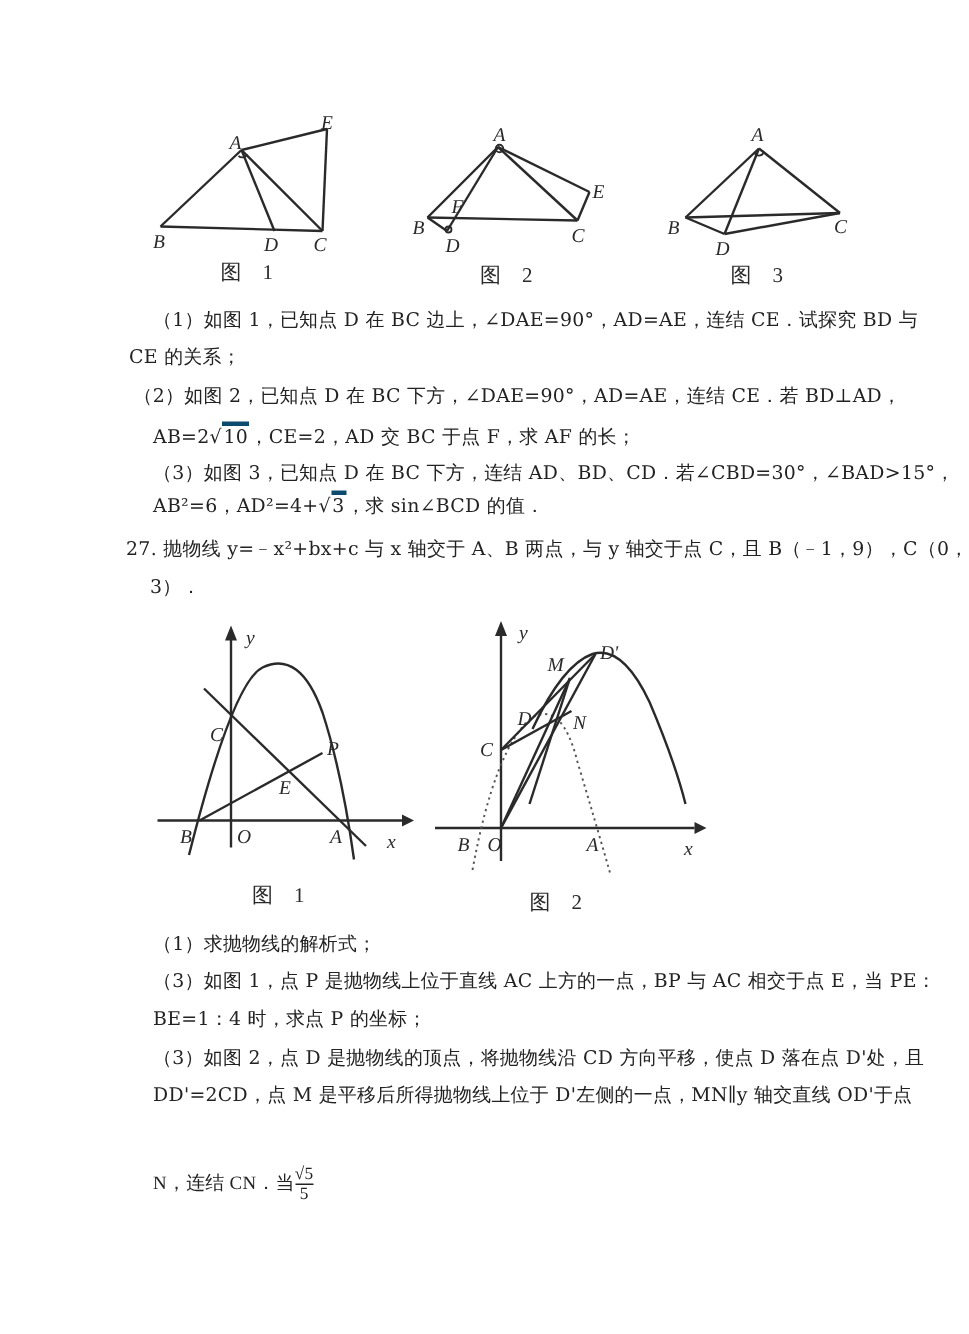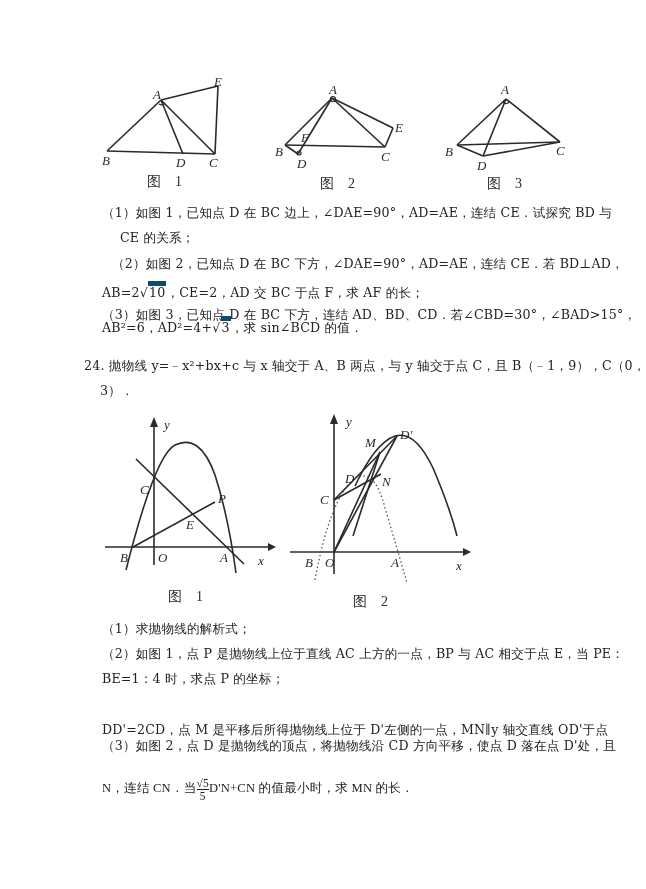--- a/index.html
+++ b/index.html
@@ -5,21 +5,21 @@
   html, body { margin: 0; padding: 0; background: #ffffff; }
   body { width: 646px; height: 889px; position: relative; overflow: hidden;
          font-family: "DejaVu Serif", "Liberation Serif", serif; color: #222; }
   .fig { position: absolute; }
   .fig svg { display: block; overflow: visible; }
   .fig svg line, .fig svg polyline, .fig svg path { stroke: #2a2a2a; fill: none; stroke-width: 1.6; }
   .fig svg .dot { stroke: #555; stroke-dasharray: 1.5 2.5; stroke-width: 1.3; }
   .fig svg text { font-family: "Liberation Serif", serif; font-style: italic; font-size: 13px; fill: #2a2a2a; }
   .fig svg .cap { font-style: normal; font-size: 14px; }
   .line { position: absolute; left: 0; font-size: 12.6px; line-height: 16px; white-space: nowrap; letter-spacing: 0.2px; }
-  .sqrt { display: inline-block; border-top: 5px solid #0c4a6e; padding: 0 1px; line-height: 13px; }
+  .sqrt { display: inline-block; border-top: 3px solid #0c4a6e; padding: 0 1px; line-height: 13px; }
   .frac { display: inline-block; vertical-align: middle; text-align: center; font-size: 11.5px; line-height: 12px; }
   .frac span { display: block; }
   .frac .num { border-bottom: 1px solid #222; }
 </style>
 </head>
 <body>
 
 <div class="fig" style="left:95px;top:72px;">
   <svg width="150" height="125">
     <line x1="12" y1="79" x2="120" y2="82"></line>
@@ -70,32 +70,32 @@
     <path d="M74 20 A3.5 3.5 0 0 1 68 20" style="stroke-width:1.2"></path>
     <text x="66" y="12">A</text>
     <text x="10" y="74">B</text>
     <text x="42" y="88">D</text>
     <text x="121" y="73">C</text>
     <text class="cap" x="52" y="106">图　3</text>
   </svg>
 </div>
 
 <div class="line" style="left:102px;top:205px;">（1）如图 1，已知点 D 在 BC 边上，∠DAE=90°，AD=AE，连结 CE．试探究 BD 与</div>
-<div class="line" style="left:120px;top:230px;">CE 的关系；</div>
-<div class="line" style="left:112px;top:256px;">（2）如图 2，已知点 D 在 BC 下方，∠DAE=90°，AD=AE，连结 CE．若 BD⊥AD，</div>
+<div class="line" style="left:86px;top:230px;">CE 的关系；</div>
+<div class="line" style="left:89px;top:256px;">（2）如图 2，已知点 D 在 BC 下方，∠DAE=90°，AD=AE，连结 CE．若 BD⊥AD，</div>
 <div class="line" style="left:102px;top:281px;">
   <span>AB=2</span><span>√</span><span class="sqrt">10</span><span>，CE=2，AD 交 BC 于点 F，求 AF 的长；</span>
 </div>
 <div class="line" style="left:102px;top:307px;text-align:center;">（3）如图 3，已知点 D 在 BC 下方，连结 AD、BD、CD．若∠CBD=30°，∠BAD&gt;15°，</div>
-<div class="line" style="left:102px;top:316px;">
+<div class="line" style="left:102px;top:327px;">
   <span>AB²=6，AD²=4+</span><span>√</span><span class="sqrt">3</span><span>，求 sin∠BCD 的值．</span>
 </div>
 
 <div class="line" style="left:84px;top:358px;">
-  <span>24.</span>
+  <span>27.</span>
   <span>抛物线 y=﹣x²+bx+c 与 x 轴交于 A、B 两点，与 y 轴交于点 C，且 B（﹣1，9），C（0，</span>
 </div>
 <div class="line" style="left:100px;top:383px;">3）．</div>
 
 <div class="fig" style="left:100px;top:415px;">
   <svg width="175" height="195">
 
     <line x1="5" y1="132" x2="168" y2="132"></line>
     <polygon points="168,128 176,132 168,136" style="fill:#2a2a2a;stroke:none"></polygon>
     <line x1="54" y1="150" x2="54" y2="10"></line>
@@ -143,19 +143,19 @@
     <text x="97" y="78">N</text>
     <text x="35" y="96">C</text>
     <text x="20" y="159">B</text>
     <text x="40" y="159">O</text>
     <text x="106" y="159">A</text>
     <text class="cap" x="68" y="198">图　2</text>
   </svg>
 </div>
 
 <div class="line" style="left:102px;top:621px;">（1）求抛物线的解析式；</div>
-<div class="line" style="left:102px;top:646px;">（2）如图 1，点 P 是抛物线上位于直线 AC 上方的一点，BP 与 AC 相交于点 E，当 PE：</div>
+<div class="line" style="left:102px;top:646px;">（3）如图 1，点 P 是抛物线上位于直线 AC 上方的一点，BP 与 AC 相交于点 E，当 PE：</div>
 <div class="line" style="left:102px;top:671px;">BE=1：4 时，求点 P 的坐标；</div>
-<div class="line" style="left:102px;top:697px;margin-top:41px;">（3）如图 2，点 D 是抛物线的顶点，将抛物线沿 CD 方向平移，使点 D 落在点 D'处，且</div>
+<div class="line" style="left:102px;top:697px;">（3）如图 2，点 D 是抛物线的顶点，将抛物线沿 CD 方向平移，使点 D 落在点 D'处，且</div>
 <div class="line" style="left:102px;top:722px;">DD'=2CD，点 M 是平移后所得抛物线上位于 D'左侧的一点，MN∥y 轴交直线 OD'于点</div>
 <div class="line" style="left:102px;top:777px;font-family:Liberation Serif, serif;">
-  <span>N，连结 CN．当</span><span class="frac"><span class="num">√5</span><span>5</span></span><span>D'N+CN 的值最小时，求 MN 的长．</span>
+  <span>N，连结 CN．当</span><span class="frac"><span class="num">√5</span><span>5</span></span>
 </div>
 
 </body></html>

